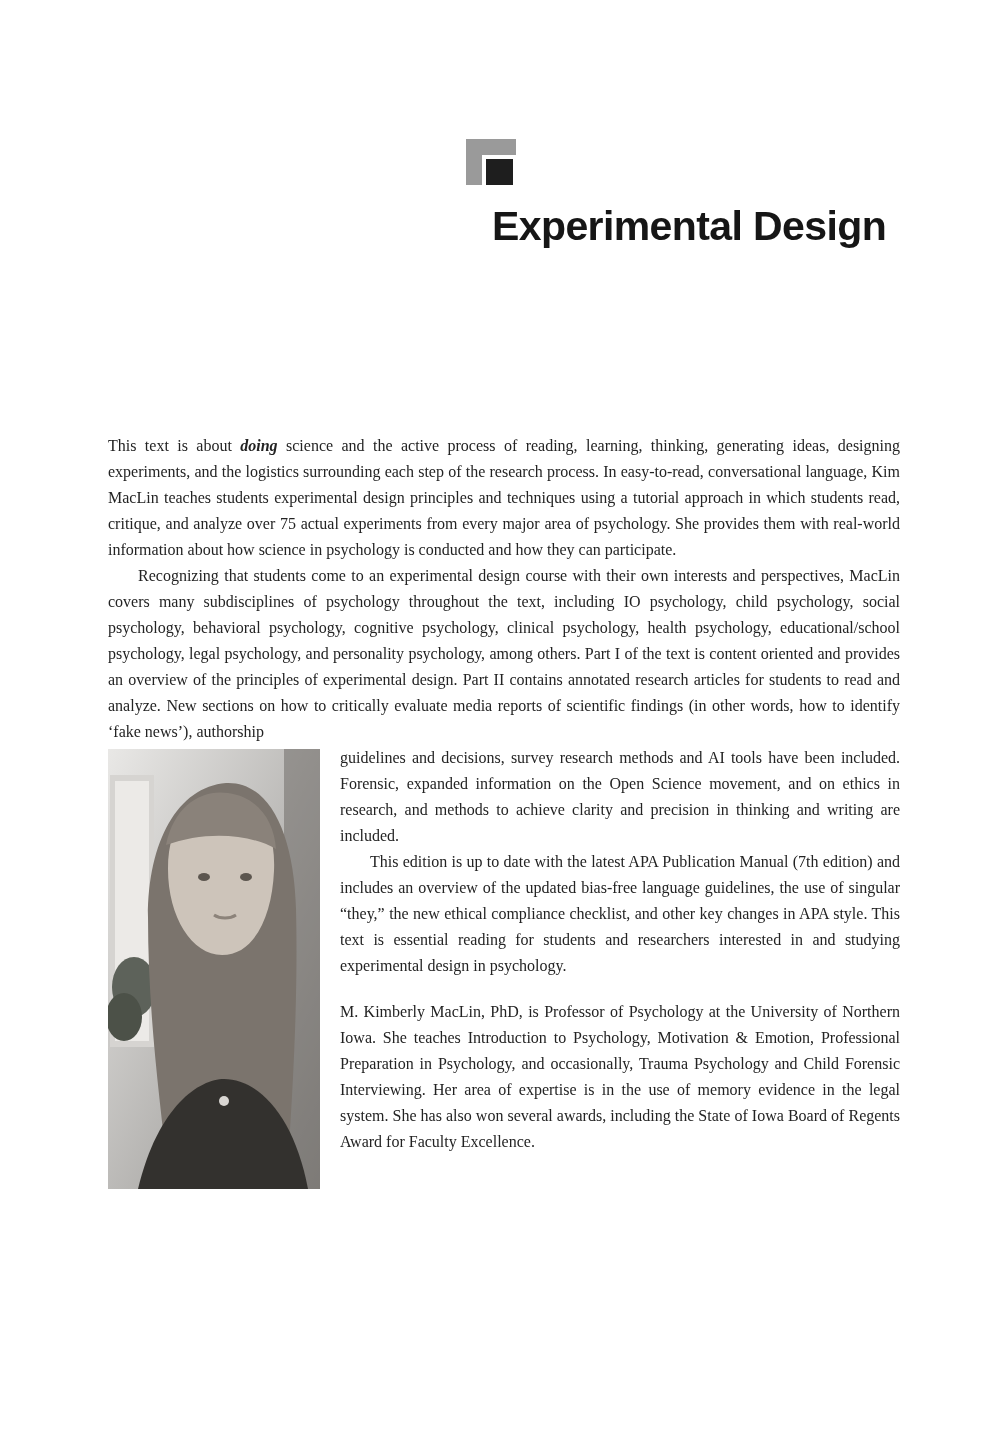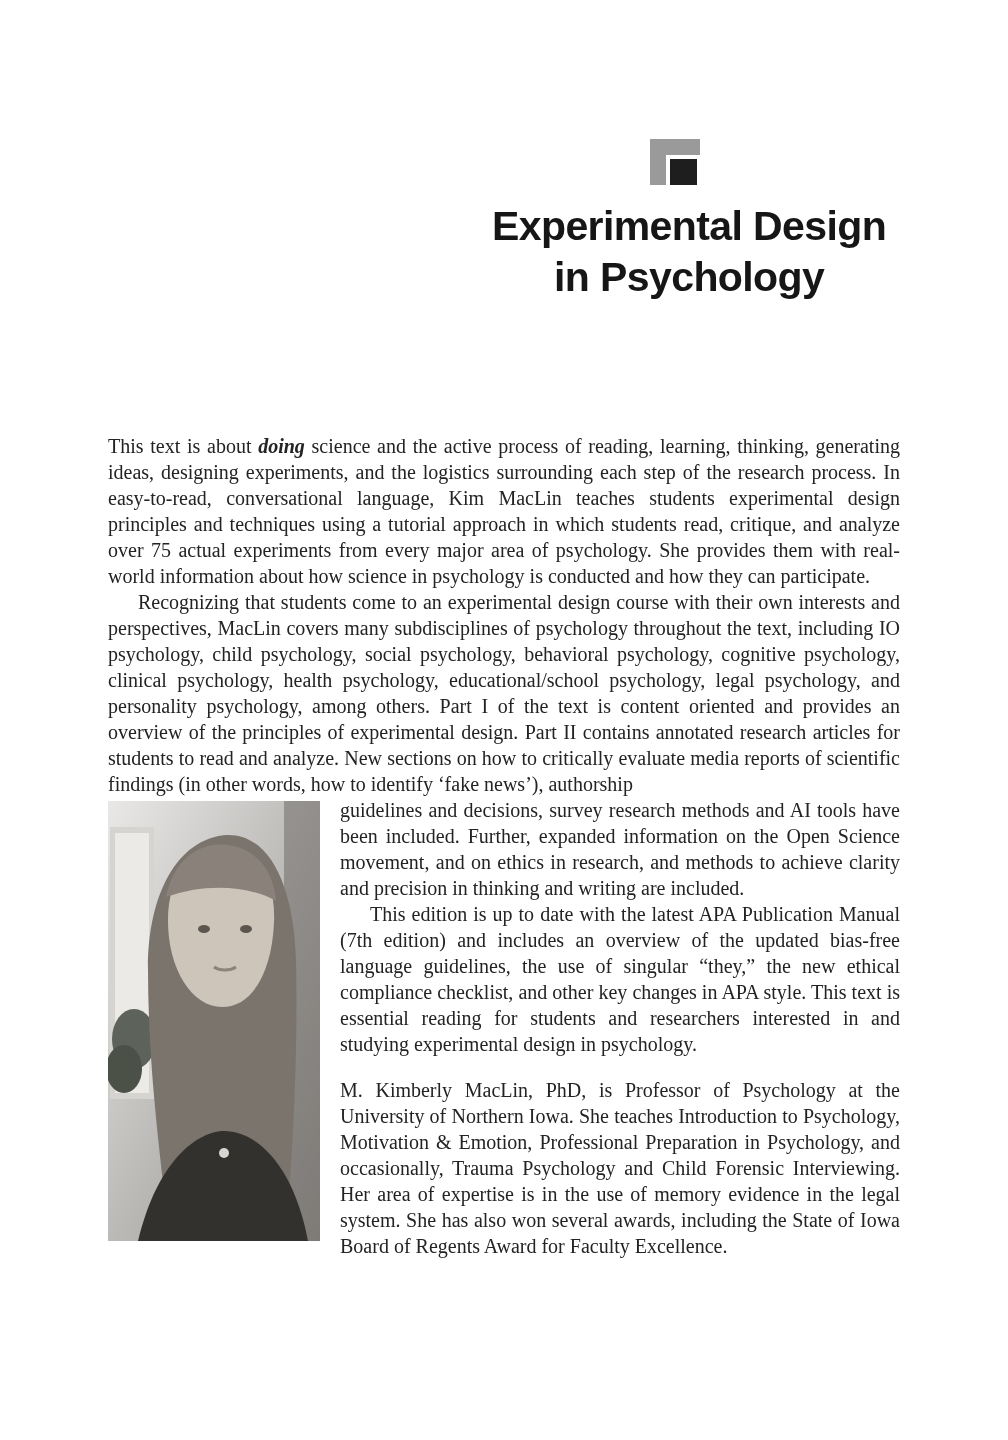--- a/index.html
+++ b/index.html
@@ -7,40 +7,40 @@
     position: relative;
     width: 1008px;
     height: 1440px;
     background: #ffffff;
     overflow: hidden;
     font-family: "Liberation Serif", serif;
     color: #232323;
   }
 
   
-  .header { position: absolute; left: 466px; top: 139px; text-align: center; }
+  .header { position: absolute; left: 466px; top: 139px; }
   .logo { display: block; }
   .title {
     margin: 12px 0 0 26px;
     font-family: "Liberation Sans", sans-serif;
     font-weight: bold;
     font-size: 41px;
     line-height: 51px;
     letter-spacing: -0.6px;
     color: #161616;
   }
   .title .tline { display: block; }
 
   
   .content {
     position: absolute;
     left: 108px;
     top: 433px;
     width: 792px;
-    font-size: 20px;
+    font-size: 16px;
     line-height: 26px;
     text-align: justify;
   }
   .content p { margin: 0; }
   .indent { text-indent: 30px; font-family: Liberation Serif, serif; }
   .bio { margin-top: 20px !important; }
   em.doing { font-style: italic; font-weight: bold; }
   strong { font-weight: normal; }
 
   
@@ -63,21 +63,20 @@
 
   <div class="header">
     <span class="logo">
       <svg width="52" height="46" viewBox="0 0 52 46" xmlns="http://www.w3.org/2000/svg">
         <path d="M0,0 H50 V16 H16 V46 H0 Z" fill="#9a9a9a"></path>
         <rect x="20" y="20" width="27" height="26" fill="#1e1e1e"></rect>
       </svg>
     </span>
     <h1 class="title">
       <span class="tline">Experimental Design</span>
-      <span class="tline">in Psychology</span>
     </h1>
   </div>
 
   <div class="content">
 
     <p><span>This text is about </span><em class="doing">doing</em><span> science and the active process of reading, learning, thinking, generating ideas, designing experiments, and the logistics surrounding each step of the research process. In easy-to-read, conversational language, Kim MacLin teaches students experimental design principles and techniques using a tutorial approach in which students read, critique, and analyze over 75 actual experiments from every major area of psychology. She provides them with real-world information about how science in psychology is conducted and how they can participate.</span></p>
 
     <p class="indent">Recognizing that students come to an experimental design course with their own interests and perspectives, MacLin covers many subdisciplines of psychology throughout the text, including IO psychology, child psychology, social psychology, behavioral psychology, cognitive psychology, clinical psychology, health psychology, educational/school psychology, legal psychology, and personality psychology, among others. Part I of the text is content oriented and provides an overview of the principles of experimental design. Part II contains annotated research articles for students to read and analyze. New sections on how to critically evaluate media reports of scientific findings (in other words, how to identify ‘fake news’), authorship</p>
 
     <div class="wrap-section">
@@ -100,21 +99,21 @@
           <path d="M60,120 C60,70 86,48 116,48 C150,48 168,78 166,122 C164,168 146,206 114,206 C84,206 60,168 60,120 Z" fill="#cdc4ba"></path>
           <path d="M58,96 C66,56 94,40 120,44 C150,48 166,72 168,100 C140,84 96,82 58,96 Z" fill="#8a827a"></path>
           <ellipse cx="96" cy="128" rx="6" ry="4" fill="#5c564f"></ellipse>
           <ellipse cx="138" cy="128" rx="6" ry="4" fill="#5c564f"></ellipse>
           <path d="M106,166 C112,170 122,170 128,166" stroke="#8c837a" stroke-width="3" fill="none"></path>
           <path d="M30,440 C50,356 92,330 116,330 C150,330 186,366 200,440 Z" fill="#33312e"></path>
           <circle cx="116" cy="352" r="5" fill="#d9d6d2"></circle>
         </svg>
       </div>
 
-      <p>guidelines and decisions, survey research methods and AI tools have been included. Further, expanded information on the Open Science movement, and on ethics in research, and methods to achieve clarity and precision in thinking and writing are included.</p>
+      <p>guidelines and decisions, survey research methods and AI tools have been included. Forensic, expanded information on the Open Science movement, and on ethics in research, and methods to achieve clarity and precision in thinking and writing are included.</p>
 
       <p class="indent">This edition is up to date with the latest APA Publication Manual (7th edition) and includes an overview of the updated bias-free language guidelines, the use of singular “they,” the new ethical compliance checklist, and other key changes in APA style. This text is essential reading for students and researchers interested in and studying experimental design in psychology.</p>
 
       <p class="bio"><strong>M. Kimberly MacLin</strong><span>, PhD, is Professor of Psychology at the University of Northern Iowa. She teaches Introduction to Psychology, Motivation &amp; Emotion, Professional Preparation in Psychology, and occasionally, Trauma Psychology and Child Forensic Interviewing. Her area of expertise is in the use of memory evidence in the legal system. She has also won several awards, including the State of Iowa Board of Regents Award for Faculty Excellence.</span></p>
 
     </div>
 
   </div>
 
 </div>

